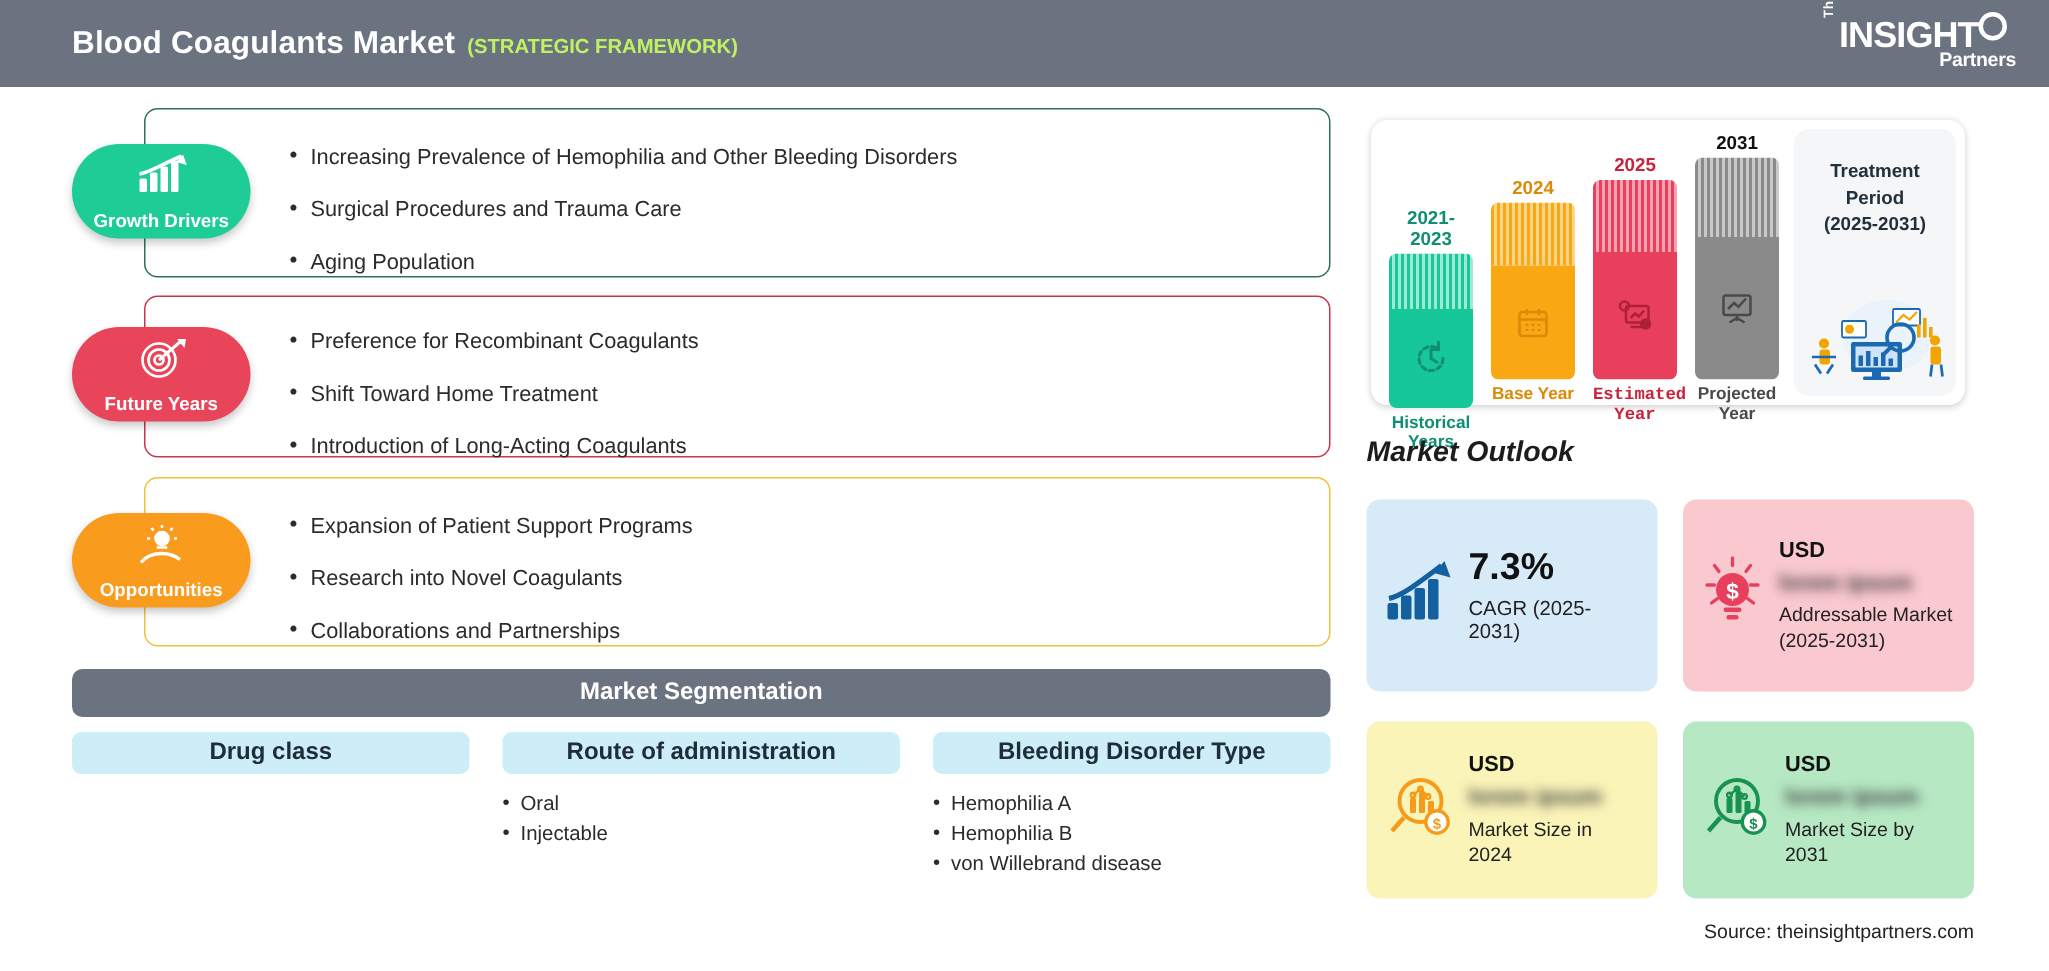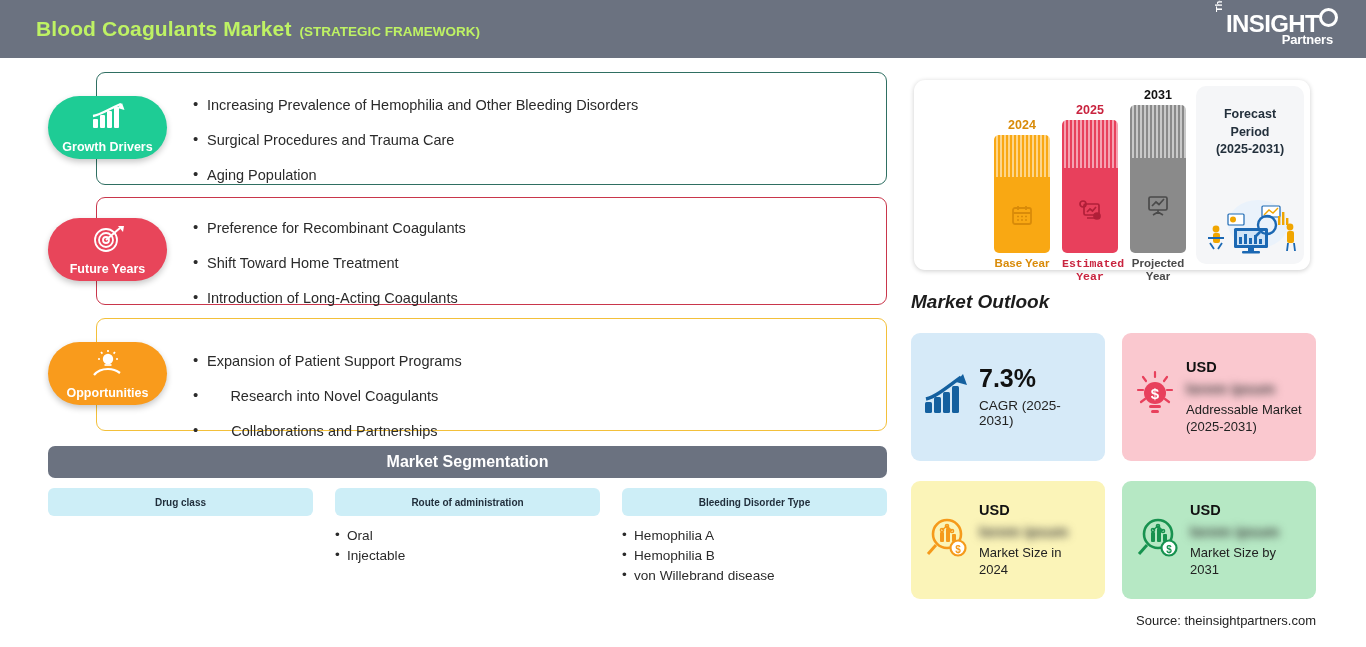--- a/index.html
+++ b/index.html
@@ -10,39 +10,39 @@
     overflow: hidden;
   }
   .page { position: relative; width: 1366px; height: 647px; background: #fff; }
 
   
   .header {
     position: absolute; left: 0; top: 0; width: 1366px; height: 58px;
     background: #6b7280; display: flex; align-items: center;
   }
   .header-title {
-    margin-left: 36px; color: #bef264; font-size: 21px; font-weight: bold;
+    margin-left: 48px; color: #ffffff; font-size: 21px; font-weight: bold;
     letter-spacing: .1px;
   }
   .header-sub { color: #bef264; font-size: 13.5px; font-weight: bold; margin-left: 8px; }
   .logo { position: absolute; right: 22px; top: 8px; width: 130px; height: 44px; color:#fff; }
   .logo-the {
     position: absolute; left: 0; top: 4px; font-size: 9px; font-weight: bold;
     transform: rotate(-90deg); transform-origin: left top; letter-spacing:.3px;
   }
   .logo-insight {
     position: absolute; left: 12px; top: 2px; font-size: 24px; font-weight: bold;
     letter-spacing: -0.6px;
   }
   .logo-ring {
     position:absolute; right: 6px; top: 0px; width: 19px; height: 19px;
     border: 3px solid #fff; border-radius: 50%;
   }
   .logo-partners {
-    position: absolute; right: 11px; top: 24px; font-size: 13px; font-weight: bold;
+    position: absolute; right: 0; top: 24px; font-size: 13px; font-weight: bold;
     letter-spacing: -.2px;
   }
   .panel-box { position:absolute; left:96px; width:791px; border:1.4px solid #000; border-radius:9px; background:#fff; }
   #panel-growth  { top:72px;  height:113px; border-color:#2f6f62; }
   #panel-trends  { top:197px; height:108px; border-color:#c9364b; }
   #panel-opps    { top:318px; height:113px; border-color:#f3c03a; }
 
   .badge {
     position:absolute; width:119px; height:63px; border-radius:32px;
     color:#fff; display:flex; flex-direction:column; align-items:center;
@@ -58,36 +58,36 @@
   .bullets { position:absolute; left:193px; }
   .bullets li {
     list-style:none; position:relative; padding-left:14px;
     font-size:14.5px; color:#2b2b2b; line-height:1.25;
   }
   .bullets li::before {
     content:"•"; position:absolute; left:0; top:-1px; font-size:15px; color:#2b2b2b;
   }
   #bullets-growth { top:96px; }
   #bullets-trends { top:219px; }
-  #bullets-opps   { top:352px;text-align:center; }
+  #bullets-opps   { top:342px; }
   .bullets li + li { margin-top:17px; }
 
   
   .seg-header {
     position:absolute; left:48px; top:446px; width:839px; height:32px;
     background:#6b7280; border-radius:7px; color:#fff;
     display:flex; align-items:center; justify-content:center;
     font-size:16px; font-weight:bold;
   }
   .seg-cols { position:absolute; left:48px; top:488px; width:839px; display:flex; gap:22px; }
   .seg-col { width:265px; }
   .seg-title {
     height:28px; background:#CDEEF7; border-radius:6px; color:#1f2d3a;
     display:flex; align-items:center; justify-content:center;
-    font-size:10px; font-weight:bold;
+    font-size:16px; font-weight:bold;
   }
   .seg-list { margin-top:10px; }
   .seg-list li {
     list-style:none; position:relative; padding-left:12px;
     font-size:13.6px; color:#2b2b2b; line-height:1.46;
   }
   .seg-list li::before { content:"•"; position:absolute; left:0; top:-1px; color:#2b2b2b; }
 
   
   .timeline-card {
@@ -235,20 +235,36 @@
         <li>Hemophilia A</li>
         <li>Hemophilia B</li>
         <li>von Willebrand disease</li>
       </ul>
     </div>
   </div>
 
   <div class="timeline-card">
     <div class="tl-bars">
 
+      <div class="tl-item" style="left:12px; height:128px;">
+        <div class="tl-year" style="color:#0E8F72;">2021-2023</div>
+        <div class="tl-bar" style="height:103px;">
+          <div class="tl-stripe" style="background-image:repeating-linear-gradient(90deg,#16C79A 0 2px,#9FE8D4 2px 4px);"></div>
+          <div class="tl-solid" style="background:#16C79A;">
+            <svg width="26" height="26" viewBox="0 0 26 26">
+                <g fill="none" stroke="#0E8F72" stroke-width="2" stroke-linecap="round">
+              <path d="M21 13 a8 8 0 1 1 -3-6.2" stroke-dasharray="3 2.4"></path>
+                  <path d="M13 8 v5 l4 2.5"></path>
+                  <path d="M18 2 v5 h-5"></path>
+                </g>
+              </svg>
+          </div>
+        </div>
+        <div class="tl-label" style="color:#0E8F72;">Historical Years</div>
+      </div>
 
       <div class="tl-item" style="left:80px; height:148px;">
         <div class="tl-year" style="color:#D98B09;">2024</div>
         <div class="tl-bar" style="height:118px;">
           <div class="tl-stripe" style="background-image:repeating-linear-gradient(90deg,#F9A813 0 2px,#FDD58A 2px 4px);"></div>
           <div class="tl-solid" style="background:#F9A813;">
             <svg width="24" height="24" viewBox="0 0 24 24">
                 <g fill="none" stroke="#D98B09" stroke-width="1.8">
               <rect x="3" y="5" width="18" height="16" rx="2"></rect>
                   <path d="M3 10 h18 M8 3 v4 M16 3 v4"></path>
@@ -294,21 +310,21 @@
                 </g>
               </svg>
           </div>
         </div>
         <div class="tl-label" style="color:#4a4a4a;">Projected Year</div>
       </div>
 
     </div>
 
     <div class="forecast-pane">
-      <div class="fp-text">Forecast</div>
+      <div class="fp-text">Treatment</div>
       <div class="fp-text">Period</div>
       <div class="fp-text">(2025-2031)</div>
       <div class="fp-art">
         <svg width="100" height="62" viewBox="0 0 100 62">
           <ellipse cx="58" cy="30" rx="30" ry="24" fill="#EAF2FB"></ellipse>
           <rect x="34" y="34" width="34" height="20" rx="1.5" fill="#1b68b3"></rect>
           <rect x="37" y="37" width="28" height="14" fill="#cfe3f6"></rect>
           <g fill="#1b68b3">
               <rect x="39" y="43" width="3" height="7"></rect>
               <rect x="44" y="40" width="3" height="10"></rect>

